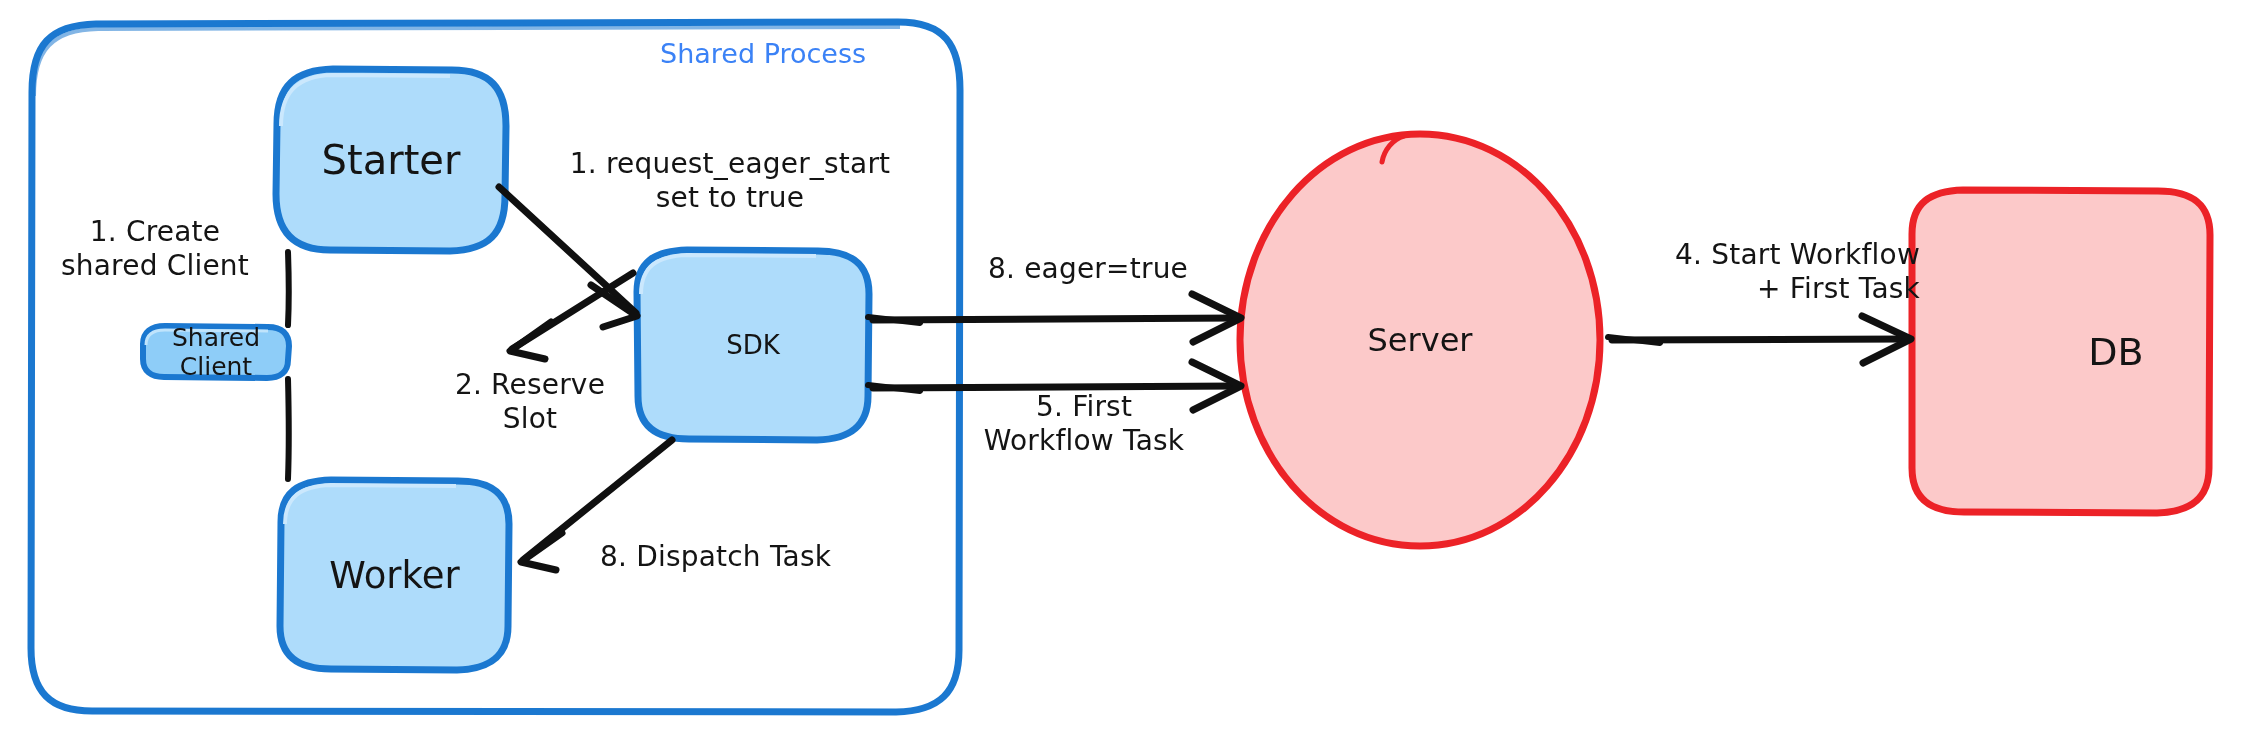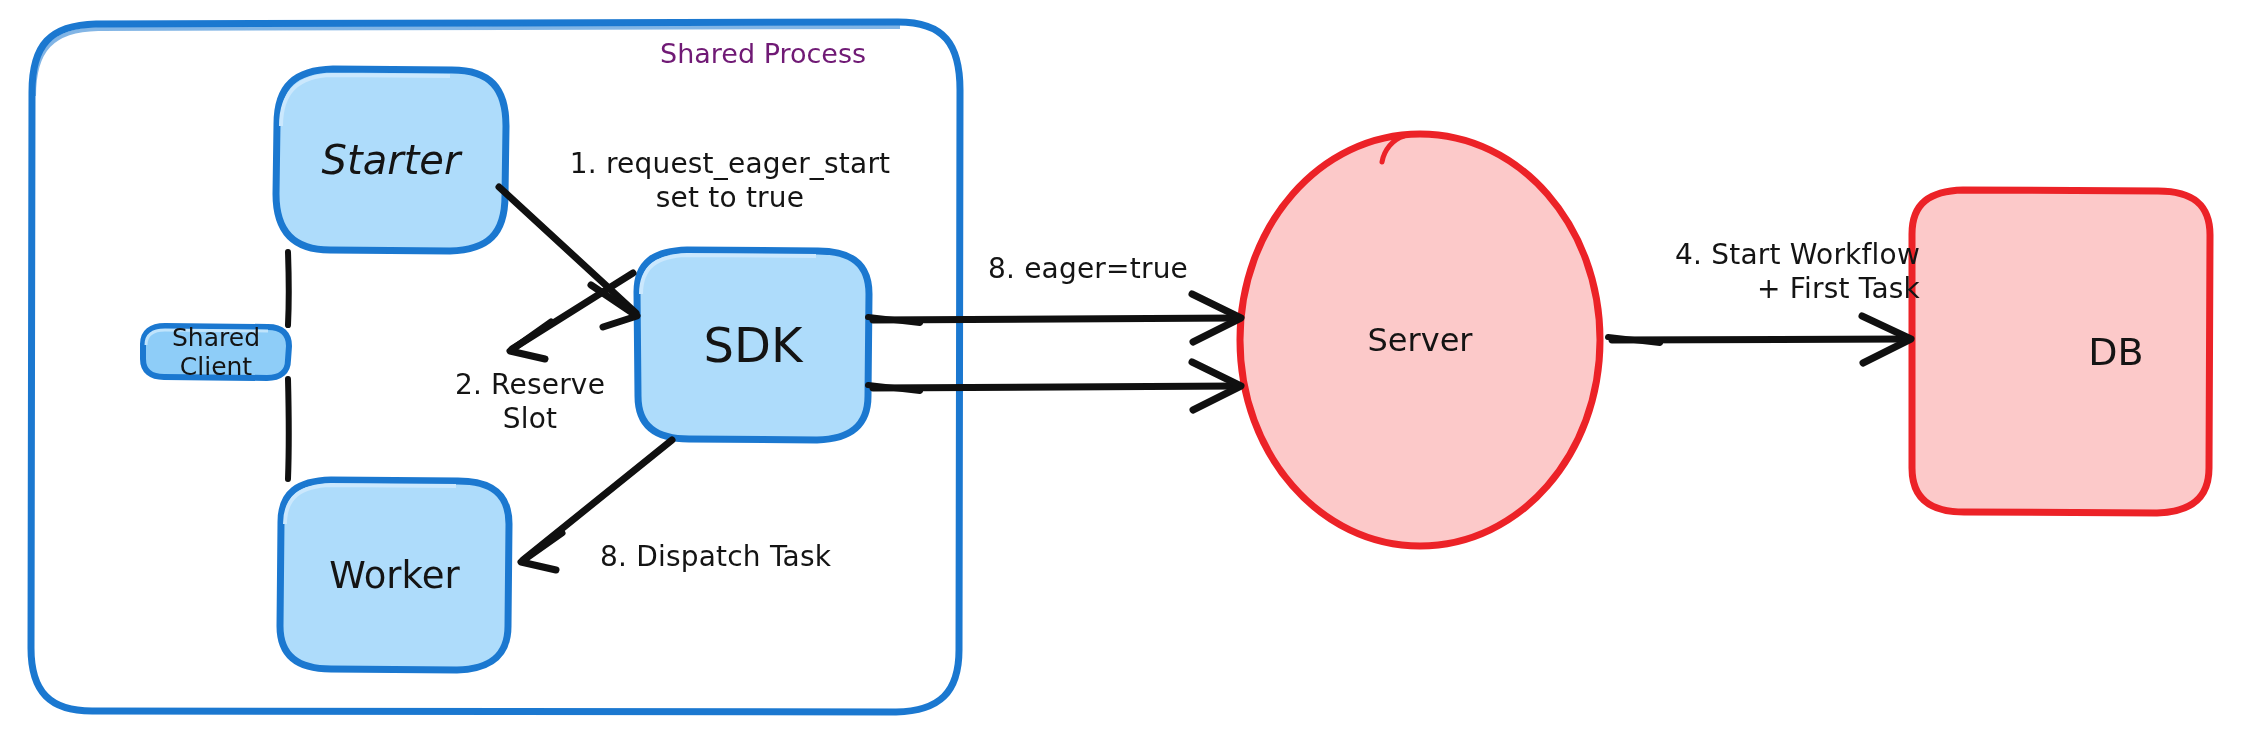--- a/index.html
+++ b/index.html
@@ -6,21 +6,21 @@
   body{width:2248px;height:754px;overflow:hidden;
        font-family:"DejaVu Sans", sans-serif;}
   #stage{position:relative;width:2248px;height:754px;background:#fff;}
   #stage svg{position:absolute;left:0;top:0;width:2248px;height:754px;}
   .lbl{position:absolute;color:#141414;font-family:"DejaVu Sans", sans-serif;
        font-size:28px;line-height:1.22;text-align:center;white-space:pre;
        letter-spacing:.2px;}
   .nodetext{position:absolute;display:flex;align-items:center;justify-content:center;
        color:#141414;font-family:"DejaVu Sans", sans-serif;text-align:center;
        pointer-events:none;}
-  .grouptitle{position:absolute;color:#701a75;font-size:27px;
+  .grouptitle{position:absolute;color:#3b82f6;font-size:27px;
        font-family:"DejaVu Sans", sans-serif;white-space:pre;}
 </style>
 </head>
 <body>
 
 <div id="stage">
 
   <svg viewBox="0 0 2248 754" xmlns="http://www.w3.org/2000/svg">
 
     <g>
@@ -141,40 +141,44 @@
     <g>
       <path d="M1612,340 L1908,339" fill="none" stroke="#101010" stroke-width="7" stroke-linecap="round"></path>
       <path d="M1608,337 L1660,343" fill="none" stroke="#101010" stroke-width="6" stroke-linecap="round"></path>
       <path d="M1862,316 L1911,339 L1863,363" fill="none" stroke="#101010" stroke-width="7" stroke-linecap="round" stroke-linejoin="round"></path>
     </g>
 
   </svg>
 
   <div class="grouptitle" style="left:660px;top:38px;">Shared Process</div>
 
-  <div class="nodetext" style="left:276px;top:69px;width:230px;height:182px;font-size:40px;font-style:italic;">Starter</div>
+  <div class="nodetext" style="left:276px;top:69px;width:230px;height:182px;font-size:40px;">Starter</div>
 
   <div class="nodetext" style="left:143px;top:326px;width:146px;height:52px;font-size:25px;">Shared Client</div>
 
   <div class="nodetext" style="left:280px;top:480px;width:229px;height:190px;font-size:37px;">Worker</div>
 
-  <div class="nodetext" style="left:637px;top:250px;width:232px;height:190px;font-size:48px;">SDK</div>
+  <div class="nodetext" style="left:637px;top:250px;width:232px;height:190px;font-size:26px;">SDK</div>
 
   <div class="nodetext" style="left:1240px;top:134px;width:360px;height:412px;font-size:32px;">Server</div>
 
   <div class="nodetext" style="left:1967px;top:190px;width:298px;height:323px;font-size:38px;">DB</div>
 
+  <div class="lbl" style="left:30px;top:215px;width:250px;">1. Create
+shared Client</div>
 
   <div class="lbl" style="left:530px;top:147px;width:400px;">1. request_eager_start
 set to true</div>
 
   <div class="lbl" style="left:430px;top:368px;width:200px;">2. Reserve
 Slot</div>
 
   <div class="lbl" style="left:968px;top:252px;width:240px;">8. eager=true</div>
 
+  <div class="lbl" style="left:944px;top:390px;width:280px;">5. First
+Workflow Task</div>
 
   <div class="lbl" style="left:1600px;top:238px;width:320px;text-align:right;">4. Start Workflow
 + First Task</div>
 
   <div class="lbl" style="left:600px;top:540px;width:320px;text-align:left;">8. Dispatch Task</div>
 
 </div>
 
 </body></html>

